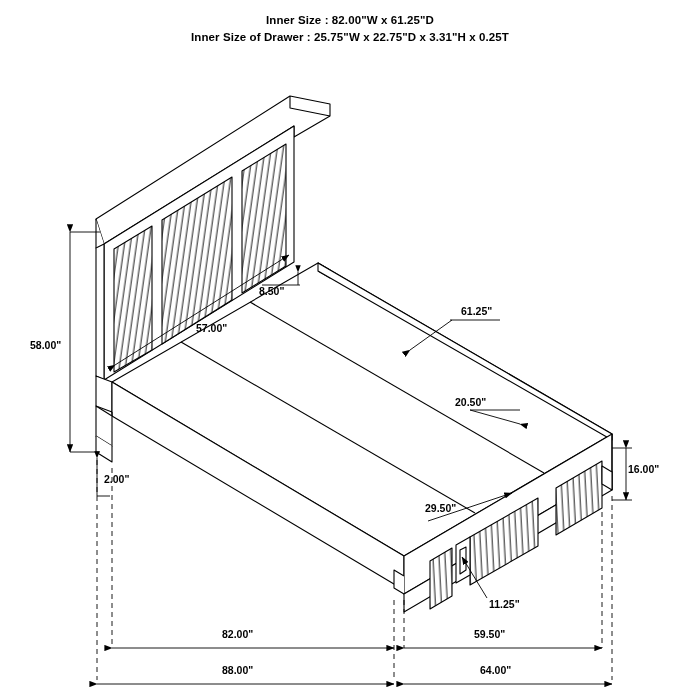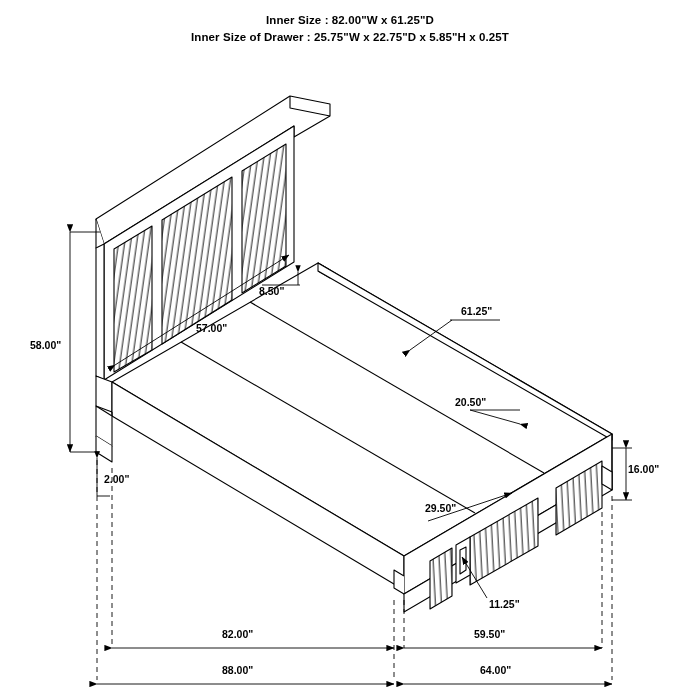--- a/index.html
+++ b/index.html
@@ -45,21 +45,21 @@
     height: 700px;
   }
 </style>
 </head>
 <body>
 
 <div id="page">
 
   <div class="hdr">
     <div class="hdr-line l1">Inner Size : 82.00"W x 61.25"D</div>
-    <div class="hdr-line">Inner Size of Drawer : 25.75"W x 22.75"D x 5.85"H x 0.25T</div>
+    <div class="hdr-line">Inner Size of Drawer : 25.75"W x 22.75"D x 3.31"H x 0.25T</div>
   </div>
 
   <svg class="layer" viewBox="0 0 700 700">
     <defs>
       <marker id="ah" markerWidth="9" markerHeight="7" refX="8.5" refY="3.5" orient="auto">
         <polygon points="0 0, 9 3.5, 0 7" fill="#000"></polygon>
       </marker>
       <marker id="ahs" markerWidth="8" markerHeight="6" refX="7.5" refY="3" orient="auto">
         <polygon points="0 0, 8 3, 0 6" fill="#000"></polygon>
       </marker>

